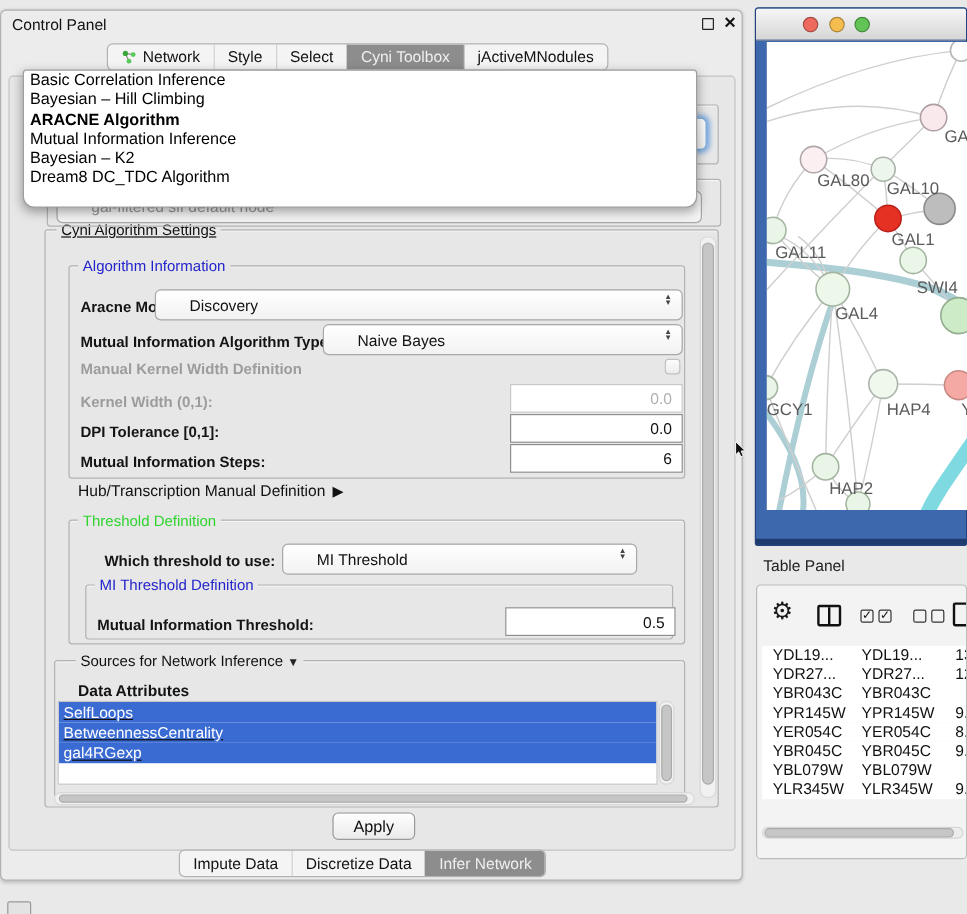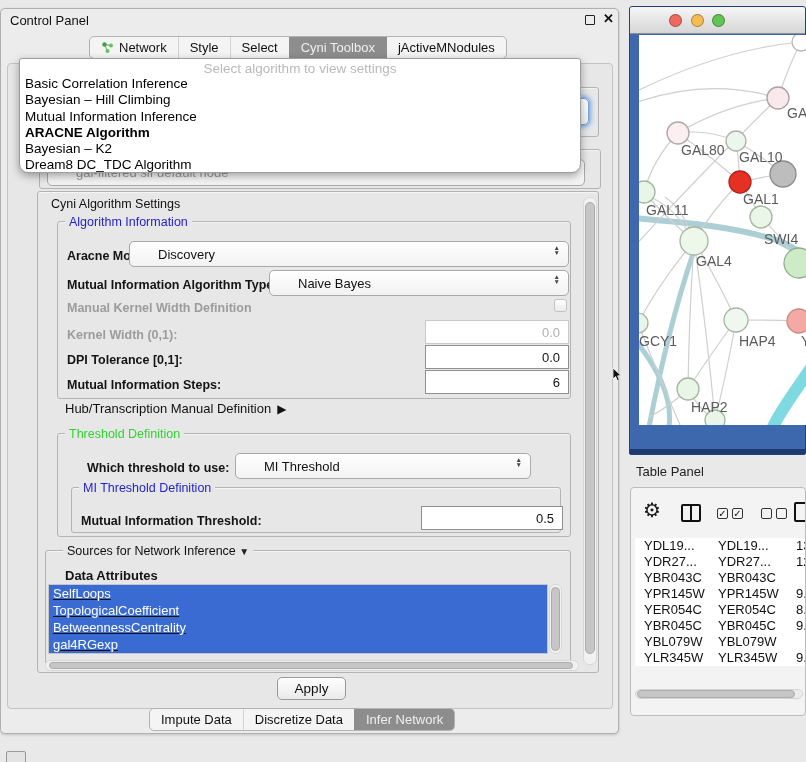--- a/index.html
+++ b/index.html
@@ -155,33 +155,32 @@
   <div class="combo focusring" style="left:50px; top:89px; width:538px; height:27px; z-index:5;">
     <span class="spin">▲<br>▼</span>
   </div>
   <div class="groupbox" style="left:38px; top:140px; width:562px; height:40px; z-index:4;"></div>
   <div class="combo ghost" style="left:46px; top:150px; width:538px; height:27px; z-index:5;">
     <span>gal-filtered sif default node</span>
     <span class="spin">▲<br>▼</span>
   </div>
 
   <div class="popup">
-    <div class="popup-placeholder">Select algorithm to view settings</div>
     <div id="popup-list">
         <div class="popup-item">Basic Correlation Inference</div>
         <div class="popup-item">Bayesian – Hill Climbing</div>
+        <div class="popup-item bold">ARACNE Algorithm</div>
         <div class="popup-item">Mutual Information Inference</div>
-        <div class="popup-item bold">ARACNE Algorithm</div>
         <div class="popup-item">Bayesian – K2</div>
         <div class="popup-item">Dream8 DC_TDC Algorithm</div>
       </div>
   </div>
 
   <div class="groupbox" style="left:36px; top:182px; width:562px; height:482px;"></div>
-  <div class="legend" style="left:46px; top:188px;">Cyni Algorithm Settings</div>
+  <div class="legend" style="left:46px; top:176px;text-decoration:underline;">Cyni Algorithm Settings</div>
 
   <div class="sb-track" style="left:582px; top:188px; width:14px; height:468px;">
     <div class="sb-thumb" style="left:1px; top:4px; width:10px; height:452px;"></div>
   </div>
 
   <div class="groupbox" style="left:56px; top:212px; width:514px; height:178px;"></div>
   <div class="legend blue" style="left:64px; top:206px;">Algorithm Information</div>
 
   <div class="flabel" style="left:66px; top:240px;">Aracne Mode:</div>
   <div class="combo" style="left:128px; top:232px; width:440px; height:26px;">
@@ -234,21 +233,20 @@
     <span>0.5</span>
   </div>
 
   <div class="groupbox" style="left:44px; top:541px; width:526px; height:114px;"></div>
   <div class="legend" style="left:62px; top:535px;">
     <span>Sources for Network Inference</span> <span class="src-tri">▼</span>
   </div>
   <div class="flabel" style="left:64px; top:559px; font-size:13px;">Data Attributes</div>
   <div class="attr-list" style="left:47px; top:575px; width:500px; height:70px;" id="attr-list">
       <div class="attr-item">SelfLoops</div>
-      <div class="attr-item">TopologicalCoefficient</div>
       <div class="attr-item">BetweennessCentrality</div>
       <div class="attr-item">gal4RGexp</div>
     </div>
   <div class="sb-track" style="left:548px; top:575px; width:13px; height:70px;">
     <div class="sb-thumb" style="left:1px; top:2px; width:9px; height:64px;"></div>
   </div>
 
   <div class="sb-track" style="left:44px; top:651px; width:534px; height:11px;">
     <div class="sb-thumb" style="left:3px; top:1px; width:524px; height:7px;"></div>
   </div>

